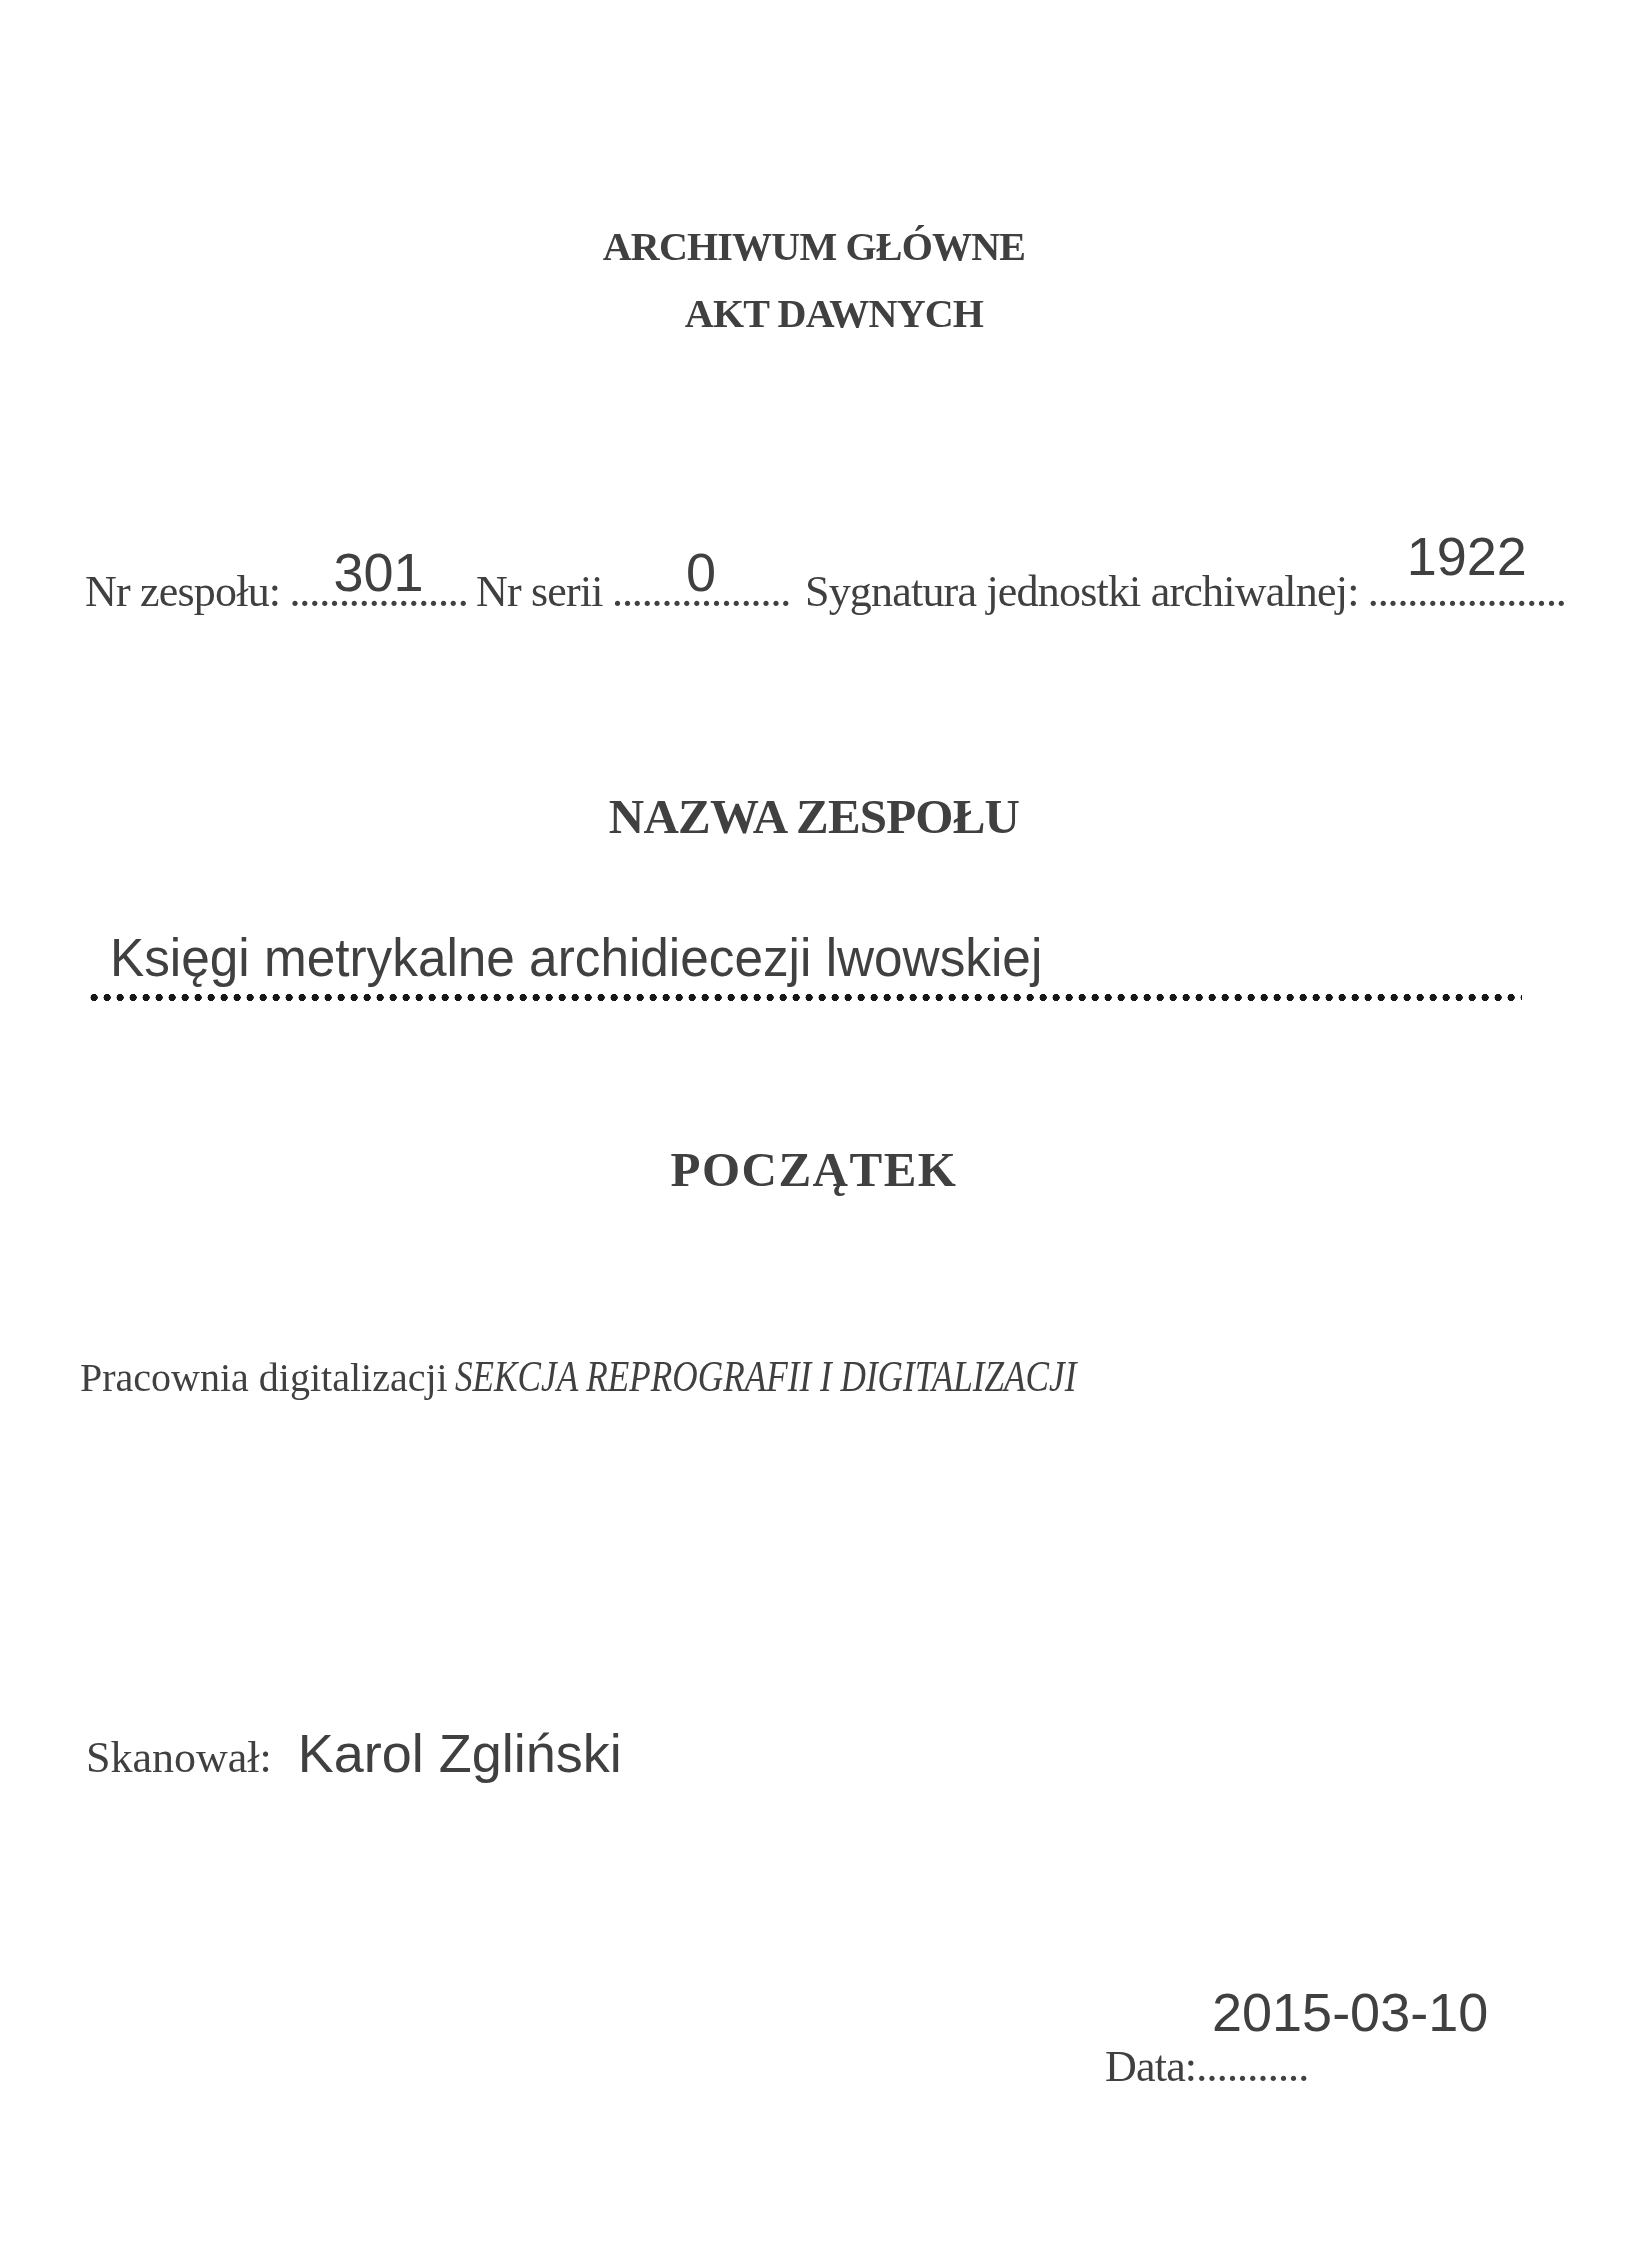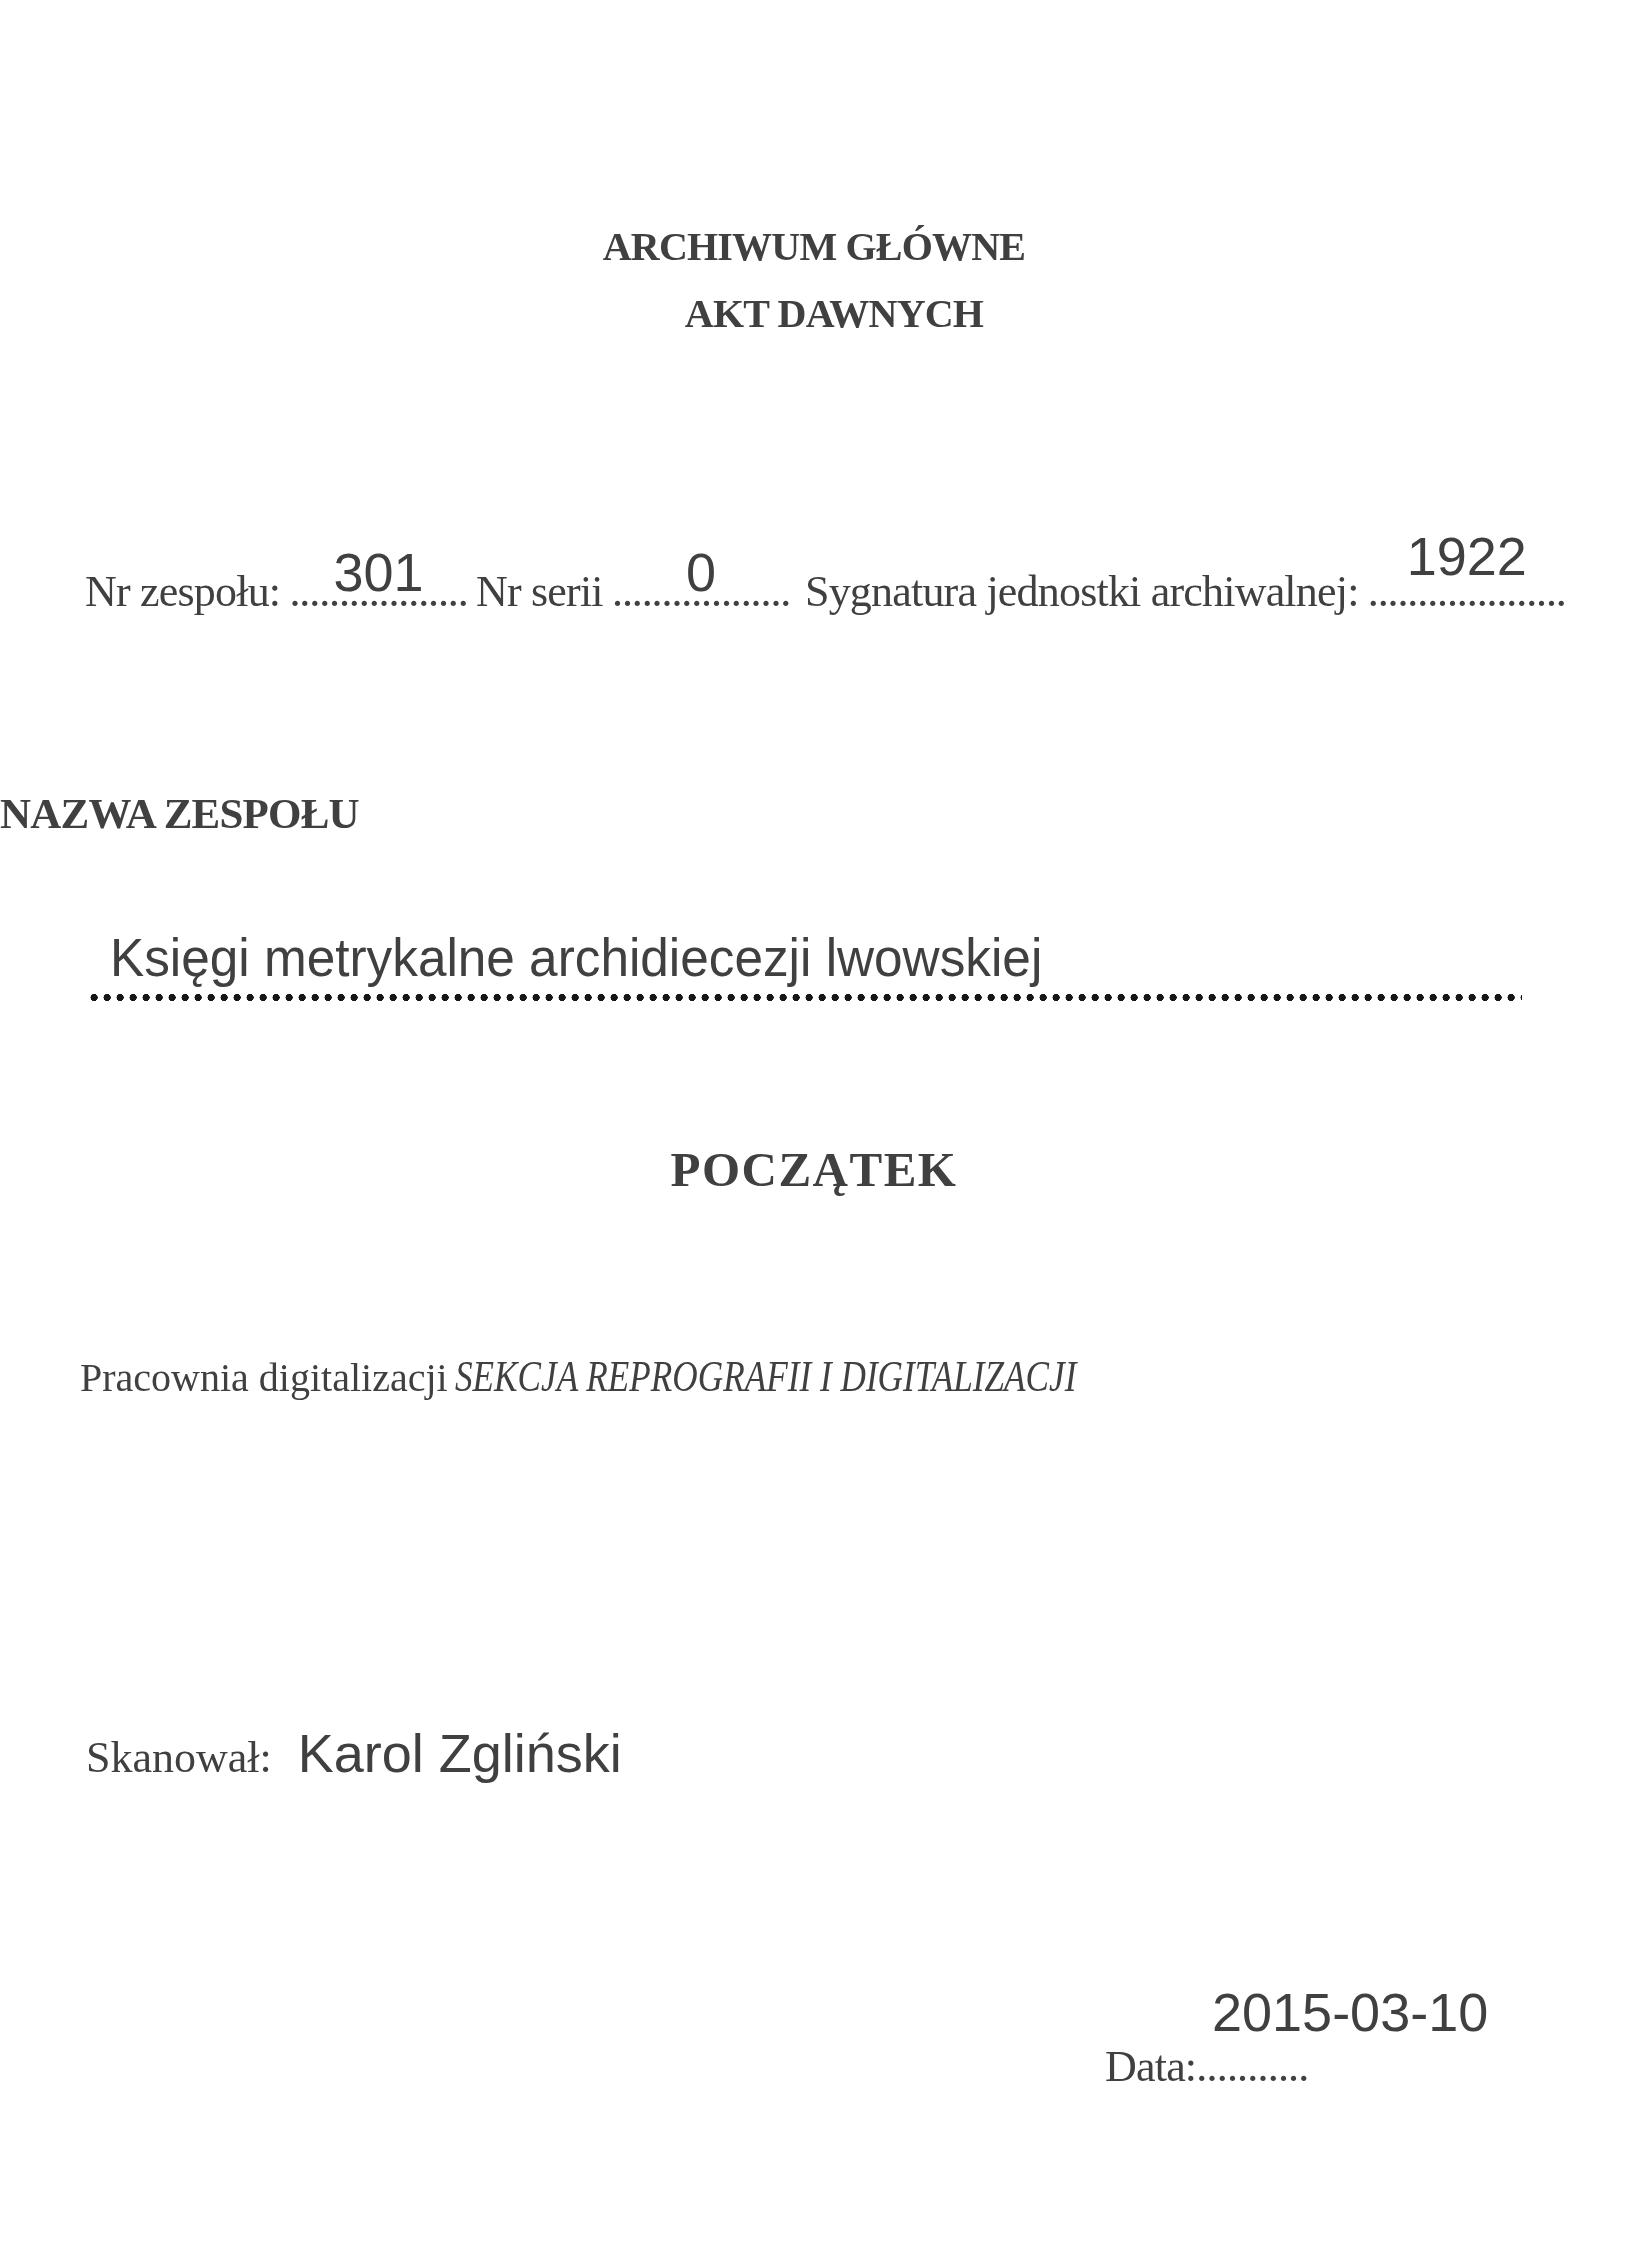--- a/index.html
+++ b/index.html
@@ -17,21 +17,21 @@
     position:absolute;left:0;right:0;
     text-align:center;
     font-weight:bold;
     letter-spacing:-0.8px;
     line-height:1;
   }
   .hdr.l1{top:227px;font-size:40px;}
   .hdr.l2{top:294px;font-size:40px;padding-left:40px;}
   .nazwa-heading{
     position:absolute;left:0;right:0;top:792px;
-    font-weight:bold;font-size:43px;line-height:1;letter-spacing:-0.8px;
+    text-align:center;font-weight:bold;font-size:49px;line-height:1;letter-spacing:-0.8px;
   }
   .poczatek{
     position:absolute;left:0;right:0;top:1145px;
     text-align:center;font-weight:bold;font-size:49px;line-height:1;letter-spacing:1.5px;
   }
   
   .fgroup{
     position:absolute;top:570px;
     font-size:44px;line-height:1;letter-spacing:-0.8px;
     white-space:nowrap;

